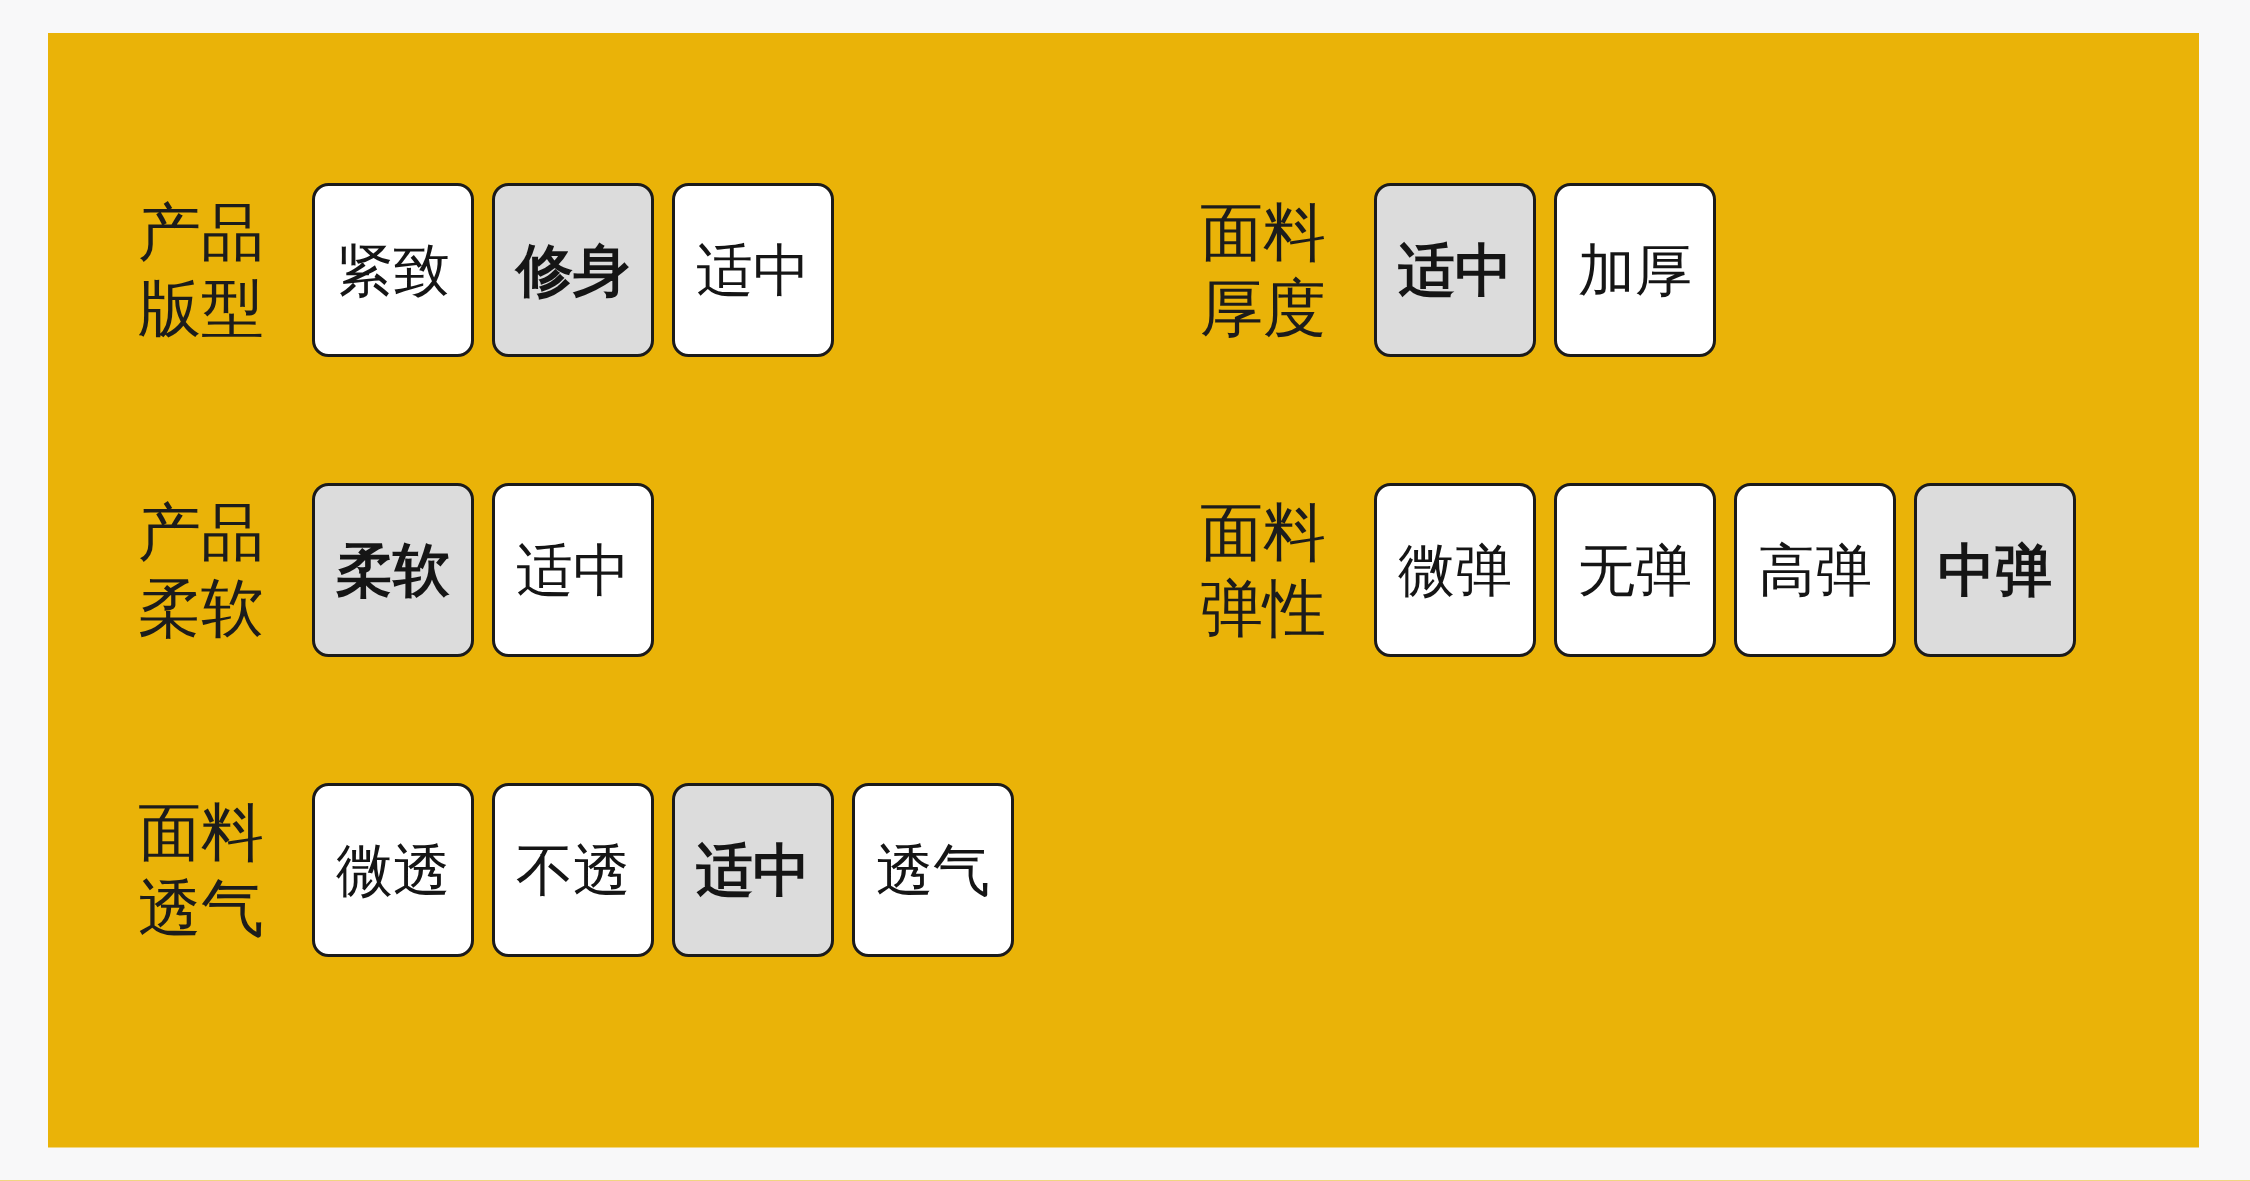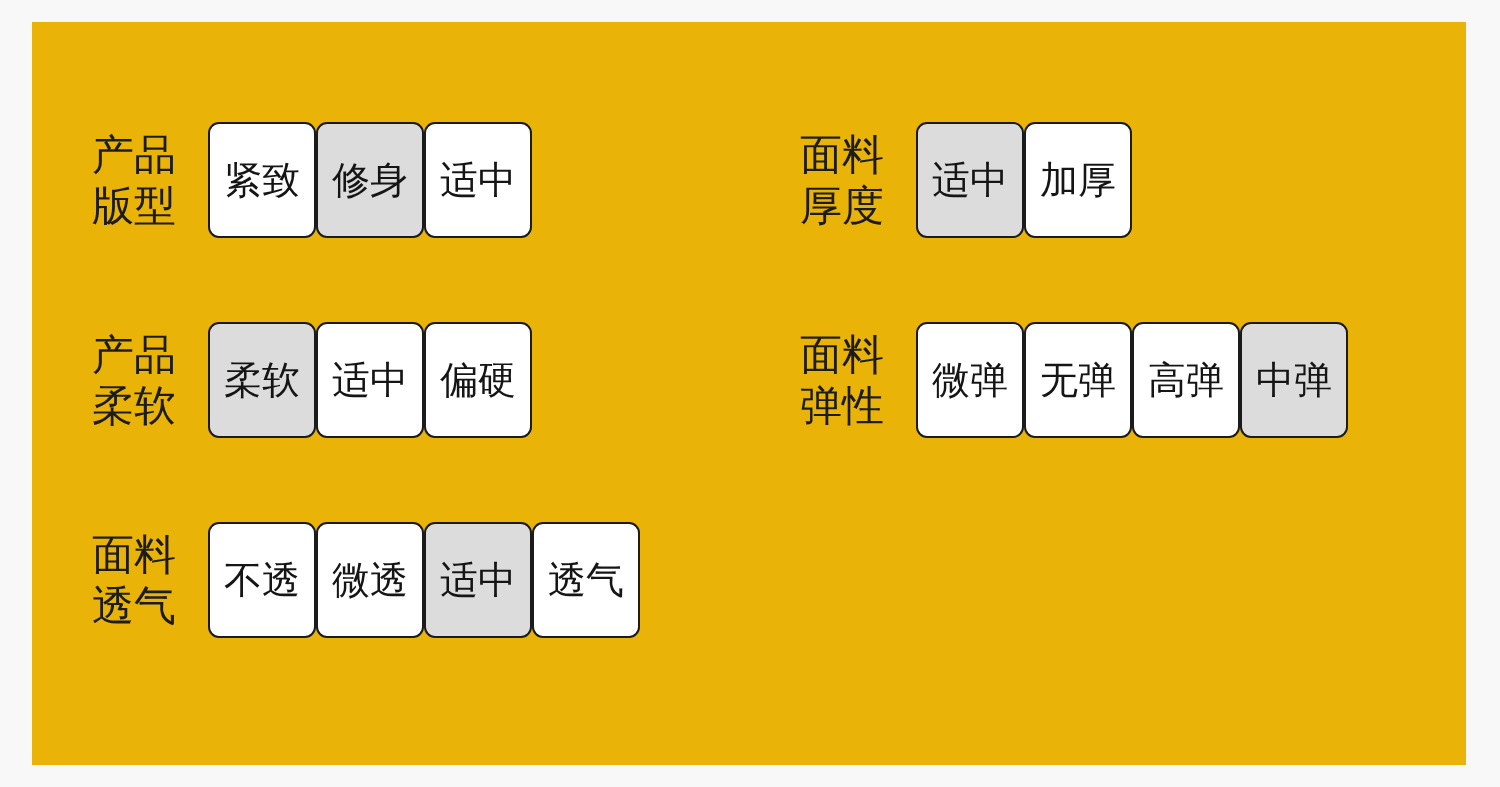--- a/index.html
+++ b/index.html
@@ -60,20 +60,21 @@
     color: #1c1c1c;
     text-align: left;
     white-space: pre-line;
     font-family: "DejaVu Sans", "Liberation Sans", sans-serif;
   }
 
   .option-group {
     display: flex;
     flex-direction: row;
     align-items: center;
+    gap: 12px;
     margin-left: 16px;
   }
 
   .option-chip {
     width: 108px;
     height: 116px;
     box-sizing: border-box;
     border: 2.5px solid #1b1b1b;
     border-radius: 11px;
     background: #ffffff;
@@ -83,20 +84,21 @@
     display: flex;
     align-items: center;
     justify-content: center;
     letter-spacing: 0px;
     cursor: pointer;
     user-select: none;
     font-family: "DejaVu Sans", "Liberation Sans", sans-serif;
   }
   .option-chip.selected {
     background: #dcdcdc;
+    font-weight: bold;
   }
 </style>
 </head>
 <body>
 
 <div class="page">
   <div class="card">
     <div class="columns">
 
       <div class="attr-column left">
@@ -110,30 +112,29 @@
             <div class="option-chip">适中</div>
           </div>
         </div>
 
         <div class="attr-row r1">
           <div class="attr-label">产品
 柔软</div>
           <div class="option-group">
             <div class="option-chip selected">柔软</div>
             <div class="option-chip">适中</div>
-            <div class="option-chip">偏硬</div>
           </div>
         </div>
 
         <div class="attr-row r2">
           <div class="attr-label">面料
 透气</div>
           <div class="option-group">
+            <div class="option-chip">微透</div>
             <div class="option-chip">不透</div>
-            <div class="option-chip">微透</div>
             <div class="option-chip selected">适中</div>
             <div class="option-chip">透气</div>
           </div>
         </div>
 
       </div>
 
       <div class="attr-column right">
 
         <div class="attr-row r0">

